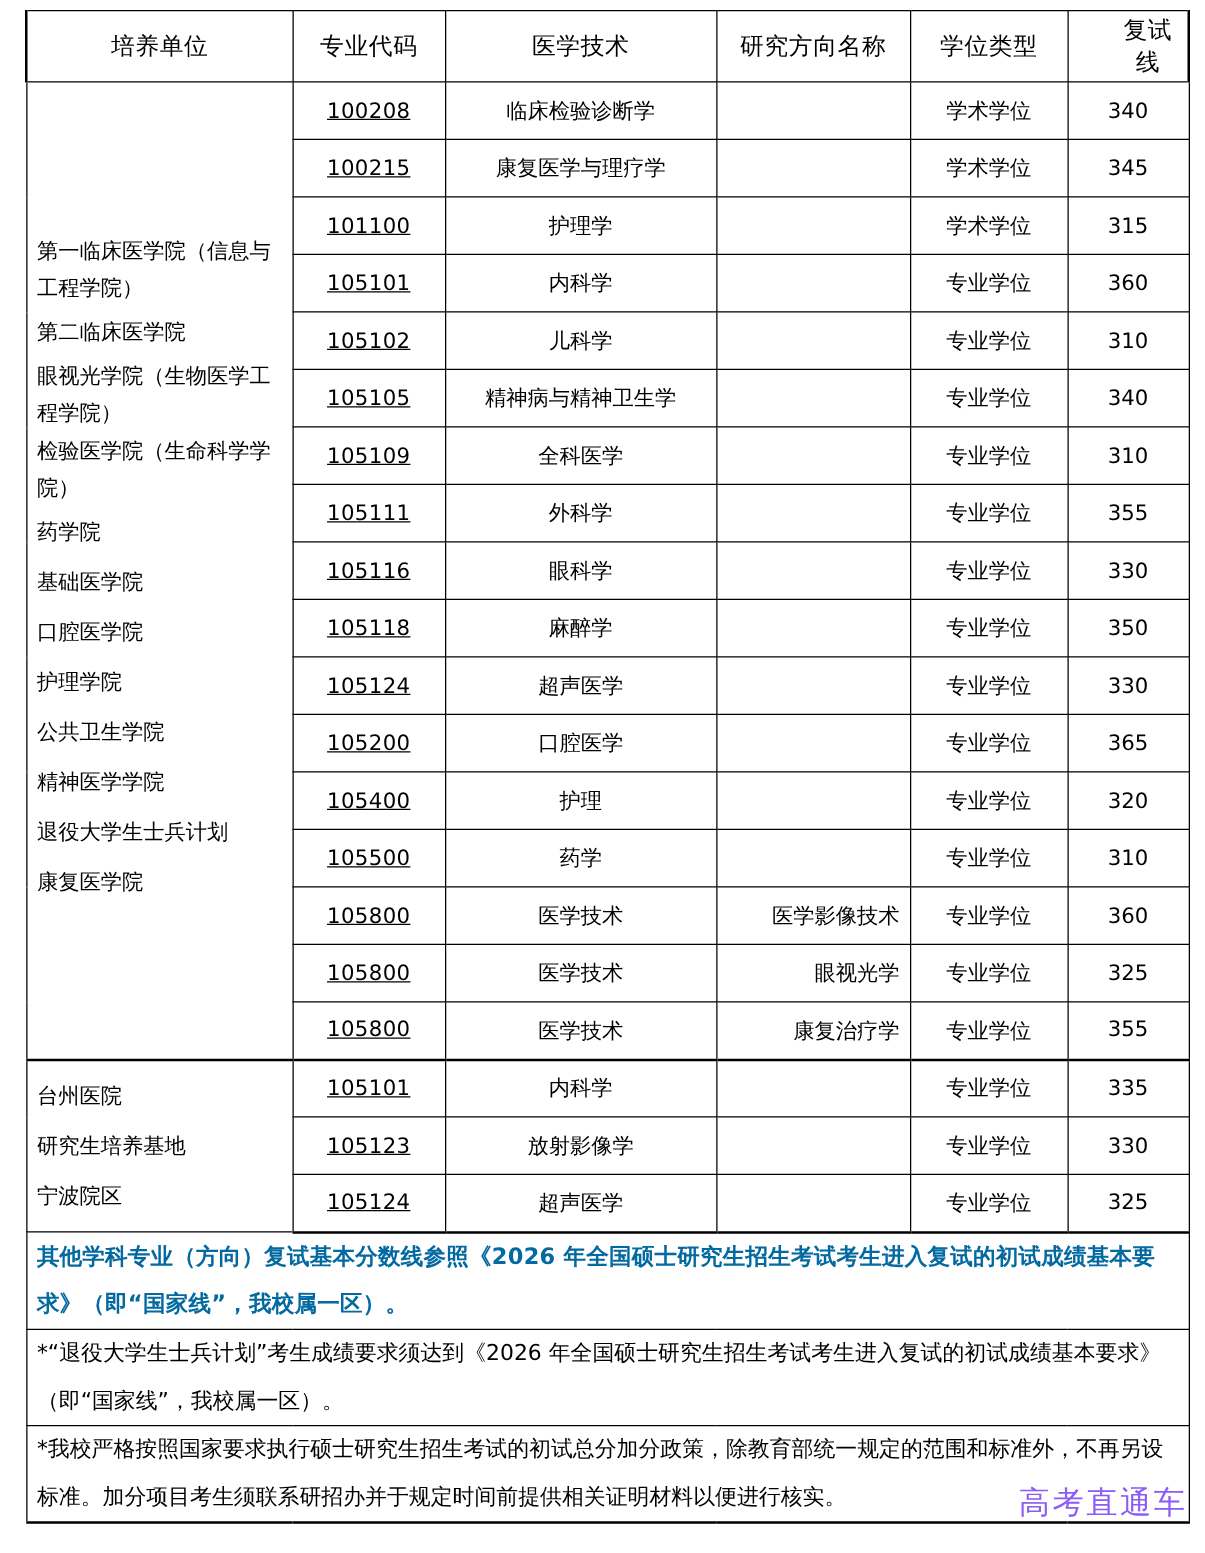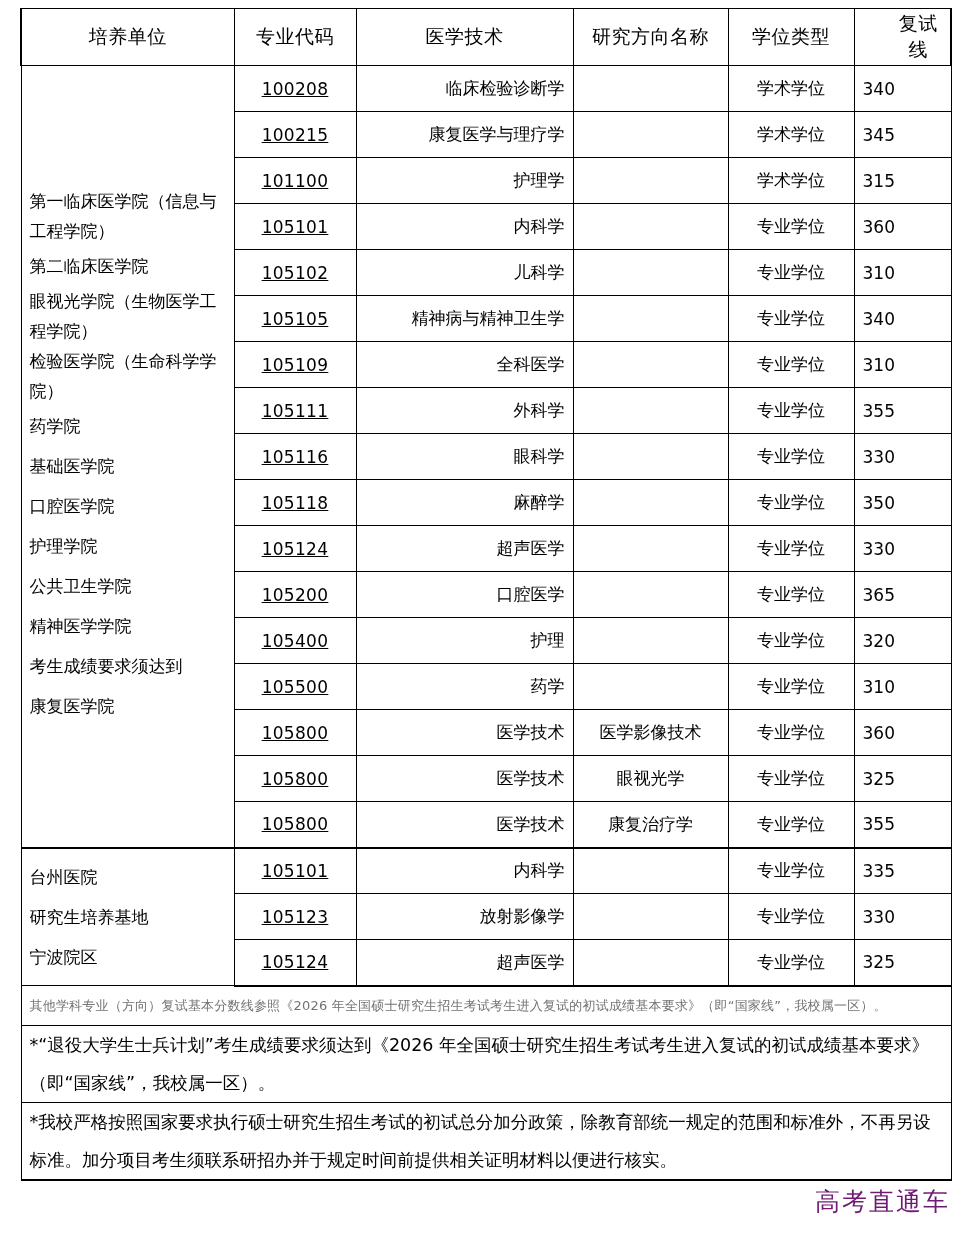--- a/index.html
+++ b/index.html
@@ -68,50 +68,50 @@
     text-align: left;
     padding-top: 6px;
     line-height: 40px;
     font-size: 17px;
     border-left: 2px solid #000;
   }
   td.unit-cell .unit-line { display: block; white-space: nowrap; }
   td.unit-cell .unit-line.wrap { white-space: normal; line-height: 30px; }
 
   td.code-cell  { text-align: center; font-size: 18px; letter-spacing: 0.3px; text-decoration: underline; }
-  td.major-cell { text-align: right;   font-size: 17px; padding-left: 12px; }
-  td.dir-cell   { text-align: center; font-size: 17px; }
+  td.major-cell { text-align: center;   font-size: 17px; padding-left: 12px; }
+  td.dir-cell   { text-align: right; font-size: 17px; }
   td.deg-cell   { text-align: center; font-size: 16px; }
-  td.line-cell  { text-align: left; font-size: 18px; border-right: 2px solid #000; }
+  td.line-cell  { text-align: center; font-size: 18px; border-right: 2px solid #000; }
 
   tr.section-break td { border-top: 2px solid #000; margin-top: 28px; }
   tr.section-end td { border-bottom: 2px solid #000; }
 
   td.note-cell {
     border-left: 2px solid #000;
     border-right: 2px solid #000;
     padding: 12px 14px 14px 14px;
     text-align: left;
     line-height: 38px;
     font-size: 17.5px;
   }
   td.note-cell.red {
-    color: #737373;
-    font-weight: normal;
-    font-size: 13px;
+    color: #0369a1;
+    font-weight: bold;
+    font-size: 18px;
     letter-spacing: 0.2px;
   }
   td.note-cell.last-note { border-bottom: 2px solid #000; }
 
   .watermark {
     position: absolute;
     right: 14px;
     top: 1185px;
     font-size: 25px;
-    color: #701a75;
+    color: #8b5cf6;
     letter-spacing: 2px;
     font-family: "DejaVu Sans", "Liberation Sans", sans-serif;
     pointer-events: none;
     user-select: none;
   }
 </style>
 </head>
 <body>
 
 <div id="page">
@@ -140,21 +140,21 @@
             <span class="unit-line wrap">第一临床医学院（信息与工程学院）</span>
             <span class="unit-line">第二临床医学院</span>
             <span class="unit-line wrap">眼视光学院（生物医学工程学院）</span>
             <span class="unit-line wrap">检验医学院（生命科学学院）</span>
             <span class="unit-line">药学院</span>
             <span class="unit-line">基础医学院</span>
             <span class="unit-line">口腔医学院</span>
             <span class="unit-line">护理学院</span>
             <span class="unit-line">公共卫生学院</span>
             <span class="unit-line">精神医学学院</span>
-            <span class="unit-line">考生成绩要求须达到</span>
+            <span class="unit-line">退役大学生士兵计划</span>
             <span class="unit-line">康复医学院</span>
           </td>
           <td class="code-cell">100208</td>
           <td class="major-cell">临床检验诊断学</td>
           <td class="dir-cell"></td>
           <td class="deg-cell">学术学位</td>
           <td class="line-cell">340</td>
         </tr>
         <tr class="data-row">
           <td class="code-cell">100215</td>

